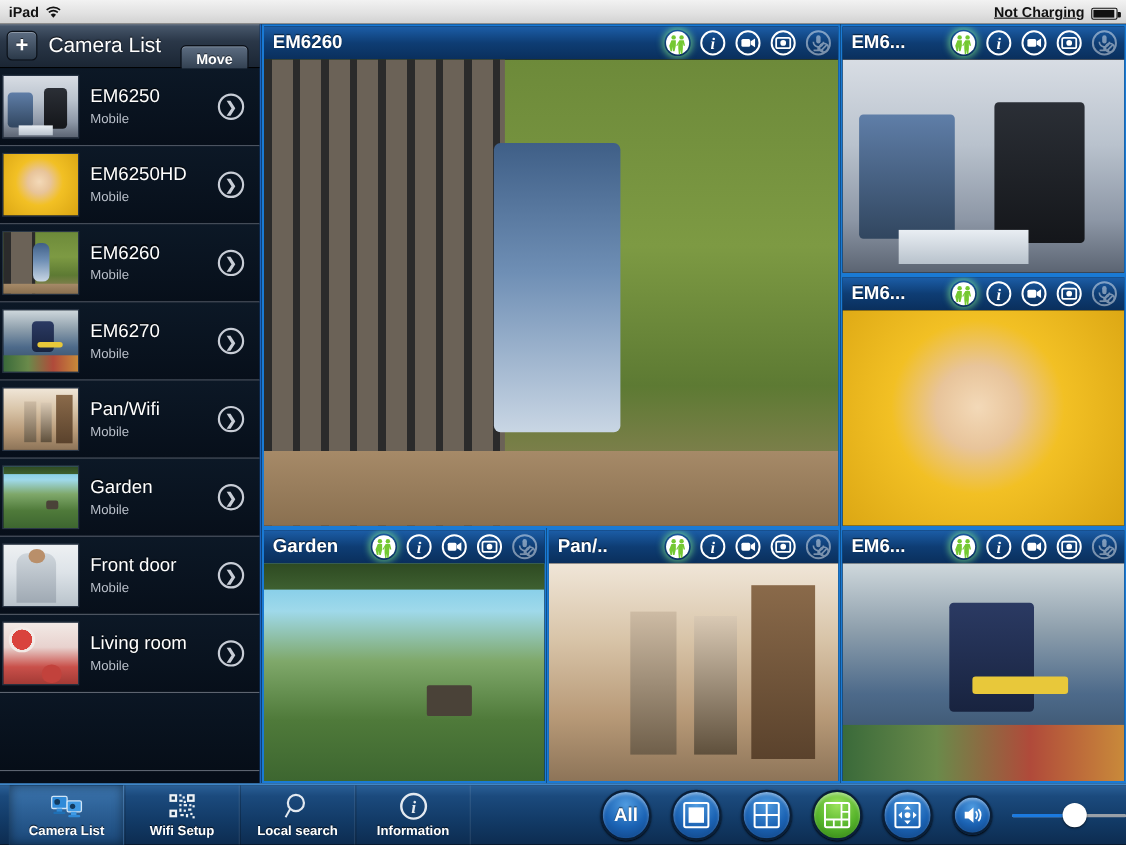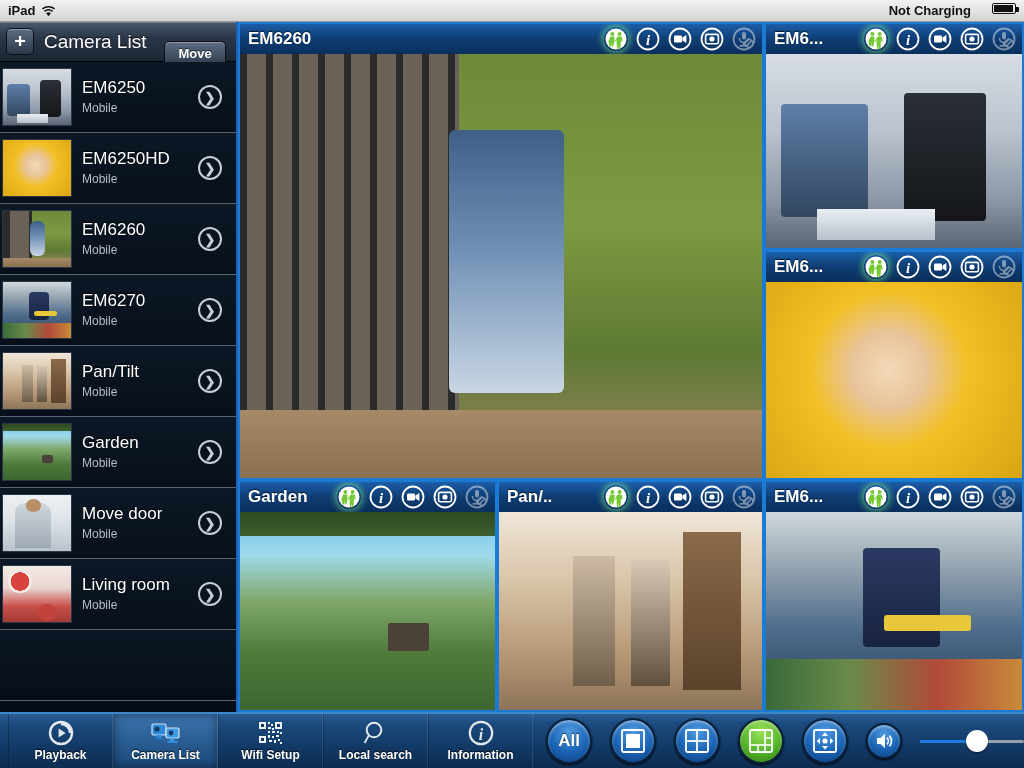--- a/index.html
+++ b/index.html
@@ -10,21 +10,21 @@
 
   
   .statusbar{
     position:absolute; left:0; top:0; width:1024px; height:22px;
     background:linear-gradient(to bottom,#f2f2f2 0%, #e2e2e2 55%, #d2d2d2 100%);
     border-bottom:1px solid #9a9a9a;
     display:flex; align-items:center; color:#111; font-size:13px; font-weight:bold;
   }
   .sb-left{ position:absolute; left:8px; display:flex; align-items:center; gap:6px;}
   .sb-center{ position:absolute; left:0; width:1024px; text-align:center;}
-  .sb-right{ position:absolute; right:8px; display:flex; align-items:flex-start; gap:21px;}
+  .sb-right{ position:absolute; right:8px; display:flex; align-items:flex-end; gap:6px;text-decoration:underline;}
   .batt{ width:24px; height:11px; border:1px solid #111; border-radius:2px; position:relative; }
   .batt::after{content:""; position:absolute; right:-4px; top:3px; width:3px; height:5px;
     background:#111; border-radius:0 1px 1px 0;}
   .batt i{ display:block; position:absolute; left:1px; top:1px; bottom:1px; width:19px; background:#111;}
 
   
   .sidebar{ position:absolute; left:0; top:22px; width:238px; height:690px;
     background:linear-gradient(to bottom,#0a1525,#060d18); border-right:2px solid #1a64c0;}
   .sb-head{ height:40px; background:linear-gradient(to bottom,#4a5a6e 0%,#2a3748 40%,#1b2634 100%);
     border-bottom:1px solid #000; display:flex; align-items:center; padding:0 6px; gap:8px;
@@ -190,21 +190,21 @@
       linear-gradient(to bottom, #f0e6d8 0%, #d8c4a8 35%, #b89a78 70%, #8d7458 100%);">
               <div style="position:absolute;left:28%;top:22%;width:16%;height:66%;
         background:linear-gradient(to bottom,#cdbba4,#6f5f4a);"></div>
       <div style="position:absolute;left:50%;top:24%;width:15%;height:64%;
         background:linear-gradient(to bottom,#d9c9b4,#5f503c);"></div>
       <div style="position:absolute;left:70%;top:10%;width:22%;height:80%;
         background:linear-gradient(to bottom,#8a6a4a,#5a422c);"></div>
             </div>
           </div>
      <div class="cam-meta">
-       <div class="cam-name">Pan/Tilt</div>
+       <div class="cam-name">Pan/Wifi</div>
        <div class="cam-sub">Mobile</div>
      </div>
      <div class="chev">❯</div>
         </div>
         <div class="cam-row">
           <div class="cam-thumb">
             <div style="position:absolute;inset:0;background:
       linear-gradient(to bottom, #6fc4e8 0%, #9fd9ea 22%, #7fa86a 45%, #4f7a3a 72%, #3d6630 100%);">
               <div style="position:absolute;left:0;top:0;width:100%;height:12%;
         background:linear-gradient(to bottom,#2e4a22,#3e6030);"></div>
@@ -222,21 +222,21 @@
           <div class="cam-thumb">
             <div style="position:absolute;inset:0;background:
       linear-gradient(to bottom, #eef1f3 0%, #dde3e8 45%, #b9c3cb 100%);">
               <div style="position:absolute;left:18%;top:14%;width:52%;height:80%;
         background:linear-gradient(to bottom,#cfd6dc,#9fa9b3);border-radius:10px 10px 0 0;"></div>
       <div style="position:absolute;left:34%;top:8%;width:22%;height:22%;
         background:#b98f6a;border-radius:50%;"></div>
             </div>
           </div>
      <div class="cam-meta">
-       <div class="cam-name">Move door</div>
+       <div class="cam-name">Front door</div>
        <div class="cam-sub">Mobile</div>
      </div>
      <div class="chev">❯</div>
         </div>
         <div class="cam-row">
           <div class="cam-thumb">
             <div style="position:absolute;inset:0;background:
       linear-gradient(to bottom, #f2eae6 0%, #e8d2ce 40%, #c9504a 72%, #a33a35 100%);">
               <div style="position:absolute;left:8%;top:8%;width:34%;height:40%;
         background:radial-gradient(circle,#d9433d 0 55%,#f2eae6 56%);border-radius:50%;"></div>
@@ -603,30 +603,20 @@
         background:#e8c83a;border-radius:3px;"></div>
       <div style="position:absolute;left:0;bottom:0;width:100%;height:26%;
         background:linear-gradient(to right,#3a6a3a,#6a8a4a,#b04a3a,#c98a3a);"></div>
           </div>
         </div>
       </div>
     </div>
 
   <div class="toolbar">
     <div class="tabs" id="tabs">
-        <div class="tab">
-          <div class="tab-ico">
-            <svg width="26" height="26" viewBox="0 0 26 26">
-      <circle cx="13" cy="13" r="11" fill="none" stroke="#e3e9f0" stroke-width="2.4"></circle>
-      <path d="M13 4 a9 9 0 0 1 9 9" fill="none" stroke="#e3e9f0" stroke-width="2.4"></path>
-      <path d="M10.6 8.6 l7 4.4 -7 4.4 z" fill="#e3e9f0"></path>
-            </svg>
-          </div>
-    <div class="tab-lbl">Playback</div>
-        </div>
         <div class="tab sel">
           <div class="tab-ico">
             <svg width="30" height="24" viewBox="0 0 30 24">
       <rect x="1" y="3" width="14" height="11" rx="1.4" fill="#2f8ad8" stroke="#cfe4f6" stroke-width="1.2"></rect>
       <circle cx="6" cy="8" r="2.6" fill="#123a5e"></circle>
       <rect x="5.5" y="14" width="5" height="3" fill="#2f8ad8"></rect>
       <rect x="2.5" y="17" width="11" height="2" rx="1" fill="#1f6fb4"></rect>
       <rect x="15" y="7" width="13" height="10" rx="1.4" fill="#3f9ae4" stroke="#cfe4f6" stroke-width="1.2"></rect>
       <circle cx="20" cy="12" r="2.4" fill="#123a5e"></circle>
       <rect x="18.5" y="17" width="5" height="3" fill="#3f9ae4"></rect>

